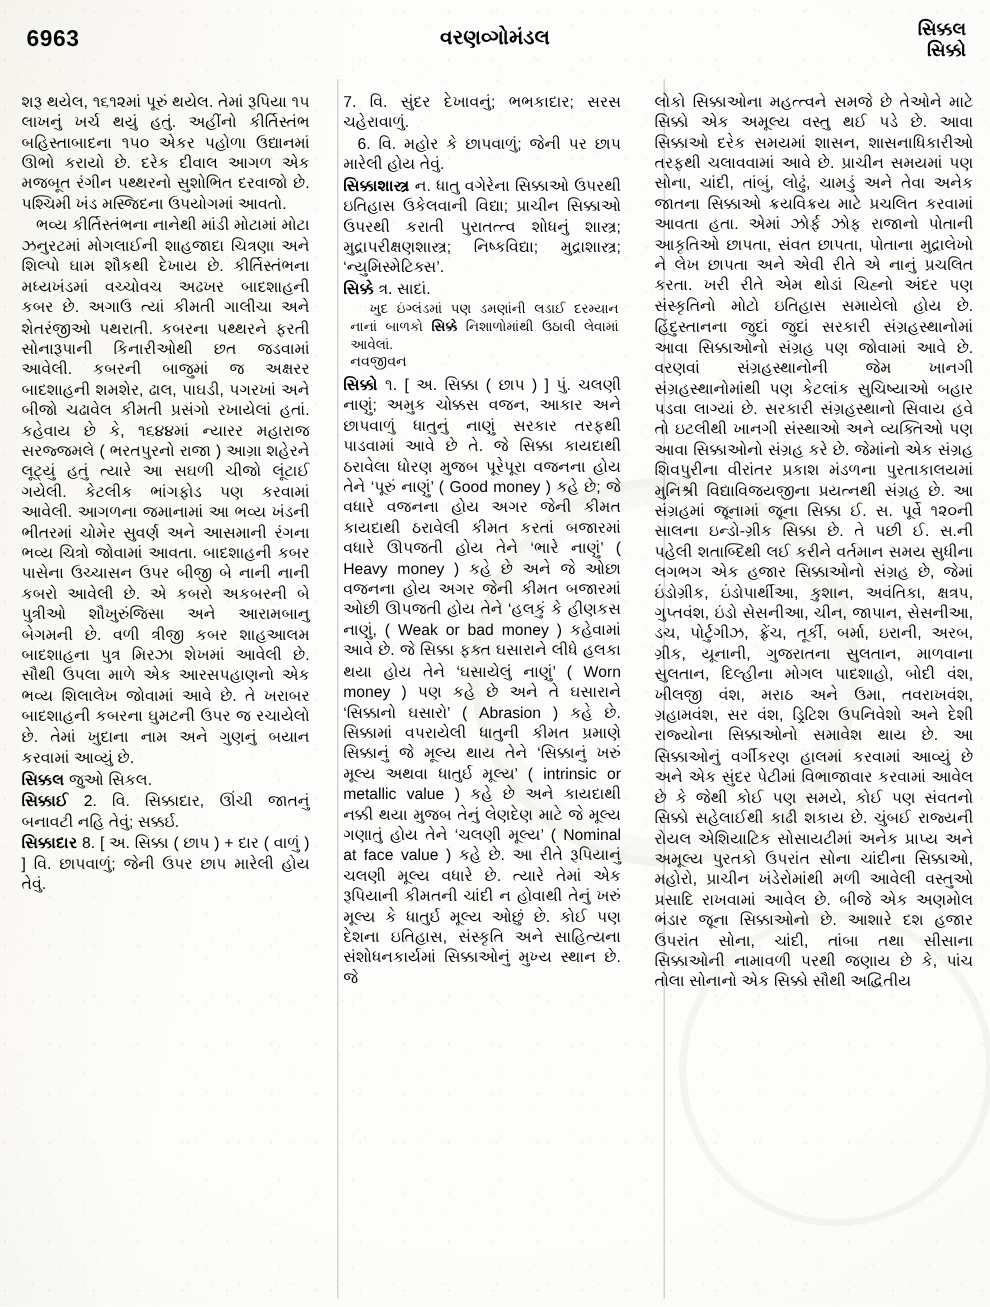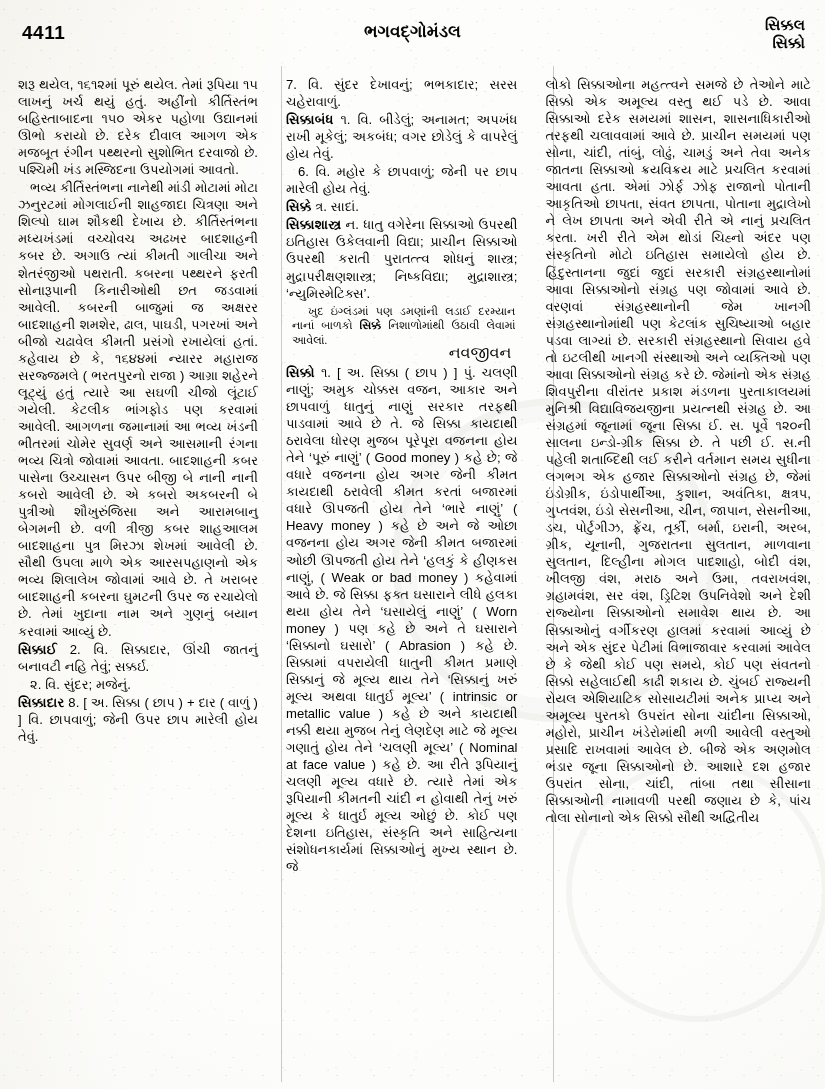--- a/index.html
+++ b/index.html
@@ -162,22 +162,22 @@
     font-size: 11.2px;
     line-height: 14.6px;
     color: #111;
     text-align: justify;
     text-indent: 16px;
     padding: 0 2px 0 6px;
   }
   .quote .qhw { font-weight: bold; }
   .cite {
     display: block;
-    text-align: right;
-    font-size: 16px;
+    text-align: left;
+    font-size: 12px;
     text-indent: 0;
     padding-right: 4px;
     margin-top: -1px;
     color: #111;
   }
 
   
   #ink {
     filter: contrast(1.12) saturate(0);
   }
@@ -187,55 +187,54 @@
 
 <div id="page">
 
   <div id="scan-noise"></div>
   <div id="watermark"></div>
   <div id="watermark2"></div>
 
   <div id="ink">
 
     <div id="header">
-      <div class="hdr-left">4411</div>
-      <div class="hdr-center">ભગવદ્ગોમંડલ</div>
+      <div class="hdr-left">6963</div>
+      <div class="hdr-center">વરણવ્ગોમંડલ</div>
       <div class="hdr-right">
         <div>સિક્કલ</div>
         <div>સિક્કો</div>
       </div>
     </div>
 
     <div id="columns">
 
       <div class="col-rule" id="rule-1"></div>
       <div class="col-rule" id="rule-2"></div>
 
       <div class="col col-1">
         <p class="para">શરૂ થયેલ, ૧૬૧૨માં પૂરું થયેલ. તેમાં રૂપિયા ૧૫ લાખનું ખર્ચ થયું હતું. અહીંનો કીર્તિસ્તંભ બહિસ્તાબાદના ૧૫૦ એકર પહોળા ઉદ્યાનમાં ઊભો કરાયો છે. દરેક દીવાલ આગળ એક મજબૂત રંગીન પથ્થરનો સુશોભિત દરવાજો છે. પશ્ચિમી ખંડ મસ્જિદના ઉપયોગમાં આવતો.</p>
         <p class="para indent">ભવ્ય કીર્તિસ્તંભના નાનેથી માંડી મોટામાં મોટા ઝનુરટમાં મોગલાઈની શાહજાદા ચિત્રણા અને શિલ્પો ઘામ શૌકથી દેખાય છે. કીર્તિસ્તંભના મધ્યખંડમાં વચ્ચોવચ અઢખર બાદશાહની કબર છે. અગાઉ ત્યાં કીમતી ગાલીચા અને શેતરંજીઓ પથરાતી. કબરના પથ્થરને ફરતી સોનારૂપાની કિનારીઓથી છત જડવામાં આવેલી. કબરની બાજુમાં જ અક્ષરર બાદશાહની શમશેર, ઢાલ, પાઘડી, પગરખાં અને બીજો ચઢાવેલ કીમતી પ્રસંગો રખાયેલાં હતાં. કહેવાય છે કે, ૧૬૪૪માં ન્યારર મહારાજ સરજ્જમલે ( ભરતપુરનો રાજા ) આગ્રા શહેરને લૂટ્યું હતું ત્યારે આ સઘળી ચીજો લૂંટાઈ ગયેલી. કેટલીક ભાંગફોડ પણ કરવામાં આવેલી. આગળના જમાનામાં આ ભવ્ય ખંડની ભીતરમાં ચોમેર સુવર્ણ અને આસમાની રંગના ભવ્ય ચિત્રો જોવામાં આવતા. બાદશાહની કબર પાસેના ઉચ્ચાસન ઉપર બીજી બે નાની નાની કબરો આવેલી છે. એ કબરો અકબરની બે પુત્રીઓ શૌખુરુંજિસા અને આરામબાનુ બેગમની છે. વળી ત્રીજી કબર શાહઆલમ બાદશાહના પુત્ર મિરઝા શેખમાં આવેલી છે. સૌથી ઉપલા માળે એક આરસપહાણનો એક ભવ્ય શિલાલેખ જોવામાં આવે છે. તે ખરાબર બાદશાહની કબરના ઘુમટની ઉપર જ રચાયેલો છે. તેમાં ખુદાના નામ અને ગુણનું બયાન કરવામાં આવ્યું છે.</p>
 
+        <p class="entry"><span class="hw">સિક્કલ</span><span> જુઓ સિકલ.</span></p>
 
         <p class="entry"><span class="hw">સિક્કાઈ</span><span> 2. વિ. સિક્કાદાર, ઊંચી જાતનું બનાવટી નહિ તેવું; સક્કર્ઇ.</span></p>
 
-        <p class="entry indent"><span>૨. વિ. સુંદર; મજેનું.</span></p>
 
         <p class="entry"><span class="hw">સિક્કાદાર</span><span> 8. [ અ. સિક્કા ( છાપ ) + દાર ( વાળું ) ] વિ. છાપવાળું; જેની ઉપર છાપ મારેલી હોય તેવું.</span></p>
       </div>
 
       <div class="col col-2">
         <p class="entry"><span>7. વિ. સુંદર દેખાવનું; ભભકાદાર; સરસ ચહેરાવાળું.</span></p>
 
-        <p class="entry"><span class="hw">સિક્કાબંધ</span><span> ૧. વિ. બીડેલું; અનામત; અપખંધ રાખી મૂકેલું; અકબંધ; વગર છોડેલું કે વાપરેલું હોય તેવું.</span></p>
 
         <p class="entry indent"><span>6. વિ. મહોર કે છાપવાળું; જેની પર છાપ મારેલી હોય તેવું.</span></p>
 
+        <p class="entry"><span class="hw">સિક્કાશાસ્ત્ર</span><span> ન. ધાતુ વગેરેના સિક્કાઓ ઉપરથી ઇતિહાસ ઉકેલવાની વિદ્યા; પ્રાચીન સિક્કાઓ ઉપરથી કરાતી પુરાતત્ત્વ શોધનું શાસ્ત્ર; મુદ્રાપરીક્ષણશાસ્ત્ર; નિષ્કવિદ્યા; મુદ્રાશાસ્ત્ર; ‘ન્યુમિસ્મેટિક્સ’.</span></p>
+
         <p class="entry"><span class="hw">સિક્કે</span><span> ત્ર. સાદાં.</span></p>
-
-        <p class="entry"><span class="hw">સિક્કાશાસ્ત્ર</span><span> ન. ધાતુ વગેરેના સિક્કાઓ ઉપરથી ઇતિહાસ ઉકેલવાની વિદ્યા; પ્રાચીન સિક્કાઓ ઉપરથી કરાતી પુરાતત્ત્વ શોધનું શાસ્ત્ર; મુદ્રાપરીક્ષણશાસ્ત્ર; નિષ્કવિદ્યા; મુદ્રાશાસ્ત્ર; ‘ન્યુમિસ્મેટિક્સ’.</span></p>
 
         <div class="quote"><span>ખુદ ઇંગ્લંડમાં પણ ડમણાંની લડાઈ દરમ્યાન નાનાં બાળકો </span><span class="qhw">સિક્કે</span><span> નિશાળોમાંથી ઉઠાવી લેવામાં આવેલાં.</span><span class="cite">નવજીવન</span></div>
 
 
         <p class="entry"><span class="hw">સિક્કો</span><span> ૧. [ અ. સિક્કા ( છાપ ) ] પું. ચલણી નાણું; અમુક ચોક્કસ વજન, આકાર અને છાપવાળું ધાતુનું નાણું સરકાર તરફથી પાડવામાં આવે છે તે. જે સિક્કા કાયદાથી ઠરાવેલા ધોરણ મુજબ પૂરેપૂરા વજનના હોય તેને ‘પૂરું નાણું’ ( Good money ) કહે છે; જે વધારે વજનના હોય અગર જેની કીમત કાયદાથી ઠરાવેલી કીમત કરતાં બજારમાં વધારે ઊપજતી હોય તેને ‘ભારે નાણું’ ( Heavy money ) કહે છે અને જે ઓછા વજનના હોય અગર જેની કીમત બજારમાં ઓછી ઊપજતી હોય તેને ‘હલકું કે હીણકસ નાણું, ( Weak or bad money ) કહેવામાં આવે છે. જે સિક્કા ફક્ત ઘસારાને લીધે હલકા થયા હોય તેને ‘ઘસાયેલું નાણું’ ( Worn money ) પણ કહે છે અને તે ઘસારાને ‘સિક્કાનો ઘસારો’ ( Abrasion ) કહે છે. સિક્કામાં વપરાયેલી ધાતુની કીમત પ્રમાણે સિક્કાનું જે મૂલ્ય થાય તેને ‘સિક્કાનું ખરું મૂલ્ય અથવા ધાતુર્ઇ મૂલ્ય’ ( intrinsic or metallic value ) કહે છે અને કાયદાથી નક્કી થયા મુજબ તેનું લેણદેણ માટે જે મૂલ્ય ગણાતું હોય તેને ‘ચલણી મૂલ્ય’ ( Nominal at face value ) કહે છે. આ રીતે રૂપિયાનું ચલણી મૂલ્ય વધારે છે. ત્યારે તેમાં એક રૂપિયાની કીમતની ચાંદી ન હોવાથી તેનું ખરું મૂલ્ય કે ધાતુર્ઇ મૂલ્ય ઓછું છે. કોઈ પણ દેશના ઇતિહાસ, સંસ્કૃતિ અને સાહિત્યના સંશોધનકાર્યમાં સિક્કાઓનું મુખ્ય સ્થાન છે. જે</span></p>
       </div>
 
       <div class="col col-3">
         <p class="para">લોકો સિક્કાઓના મહત્ત્વને સમજે છે તેઓને માટે સિક્કો એક અમૂલ્ય વસ્તુ થઈ પડે છે. આવા સિક્કાઓ દરેક સમયમાં શાસન, શાસનાધિકારીઓ તરફથી ચલાવવામાં આવે છે. પ્રાચીન સમયમાં પણ સોના, ચાંદી, તાંબું, લોઢું, ચામડું અને તેવા અનેક જાતના સિક્કાઓ ક્રયવિક્રય માટે પ્રચલિત કરવામાં આવતા હતા. એમાં ઝોર્ફ ઝોફ રાજાનો પોતાની આકૃતિઓ છાપતા, સંવત છાપતા, પોતાના મુદ્રાલેખો ને લેખ છાપતા અને એવી રીતે એ નાનું પ્રચલિત કરતા. ખરી રીતે એમ થોડાં ચિહ્નો અંદર પણ સંસ્કૃતિનો મોટો ઇતિહાસ સમાયેલો હોય છે. હિંદુસ્તાનના જુદાં જુદાં સરકારી સંગ્રહસ્થાનોમાં આવા સિક્કાઓનો સંગ્રહ પણ જોવામાં આવે છે. વરણવાં સંગ્રહસ્થાનોની જેમ ખાનગી સંગ્રહસ્થાનોમાંથી પણ કેટલાંક સુચિષ્યાઓ બહાર પડવા લાગ્યાં છે. સરકારી સંગ્રહસ્થાનો સિવાય હવે તો ઇટલીથી ખાનગી સંસ્થાઓ અને વ્યક્તિઓ પણ આવા સિક્કાઓનો સંગ્રહ કરે છે. જેમાંનો એક સંગ્રહ શિવપુરીના વીરાંતર પ્રકાશ મંડળના પુરતાકાલયમાં મુનિશ્રી વિદ્યાવિજયજીના પ્રયત્નથી સંગ્રહ છે. આ સંગ્રહમાં જૂનામાં જૂના સિક્કા ઈ. સ. પૂર્વે ૧૨૦ની સાલના ઇન્ડો-ગ્રીક સિક્કા છે. તે પછી ઈ. સ.ની પહેલી શતાબ્દિથી લઈ કરીને વર્તમાન સમય સુધીના લગભગ એક હજાર સિક્કાઓનો સંગ્રહ છે, જેમાં ઇંડોગ્રીક, ઇંડોપાર્થીઆ, કુશાન, અવંતિકા, ક્ષત્રપ, ગુપ્તવંશ, ઇંડો સેસનીઆ, ચીન, જાપાન, સેસનીઆ, ડચ, પોર્ટુગીઝ, ફ્રેંચ, તૂર્કી, બર્મા, ઇરાની, અરબ, ગ્રીક, યૂનાની, ગુજરાતના સુલતાન, માળવાના સુલતાન, દિલ્હીના મોગલ પાદશાહો, બોદી વંશ, ખીલજી વંશ, મરાઠ અને ઉમા, તવરાખવંશ, ગ્રહામવંશ, સર વંશ, ડ્રિટિશ ઉપનિવેશો અને દેશી રાજ્યોના સિક્કાઓનો સમાવેશ થાય છે. આ સિક્કાઓનું વર્ગીકરણ હાલમાં કરવામાં આવ્યું છે અને એક સુંદર પેટીમાં વિભાજાવાર કરવામાં આવેલ છે કે જેથી કોઈ પણ સમયે, કોઈ પણ સંવતનો સિક્કો સહેલાઈથી કાઢી શકાય છે. ચુંબઈ રાજ્યની રોયલ એશિયાટિક સોસાયટીમાં અનેક પ્રાપ્ય અને અમૂલ્ય પુરતકો ઉપરાંત સોના ચાંદીના સિક્કાઓ, મહોરો, પ્રાચીન ખંડેરોમાંથી મળી આવેલી વસ્તુઓ પ્રસાદિ રાખવામાં આવેલ છે. બીજે એક અણમોલ ભંડાર જૂના સિક્કાઓનો છે. આશારે દશ હજાર ઉપરાંત સોના, ચાંદી, તાંબા તથા સીસાના સિક્કાઓની નામાવળી પરથી જણાય છે કે, પાંચ તોલા સોનાનો એક સિક્કો સૌથી અદ્વિતીય</p>
       </div>

